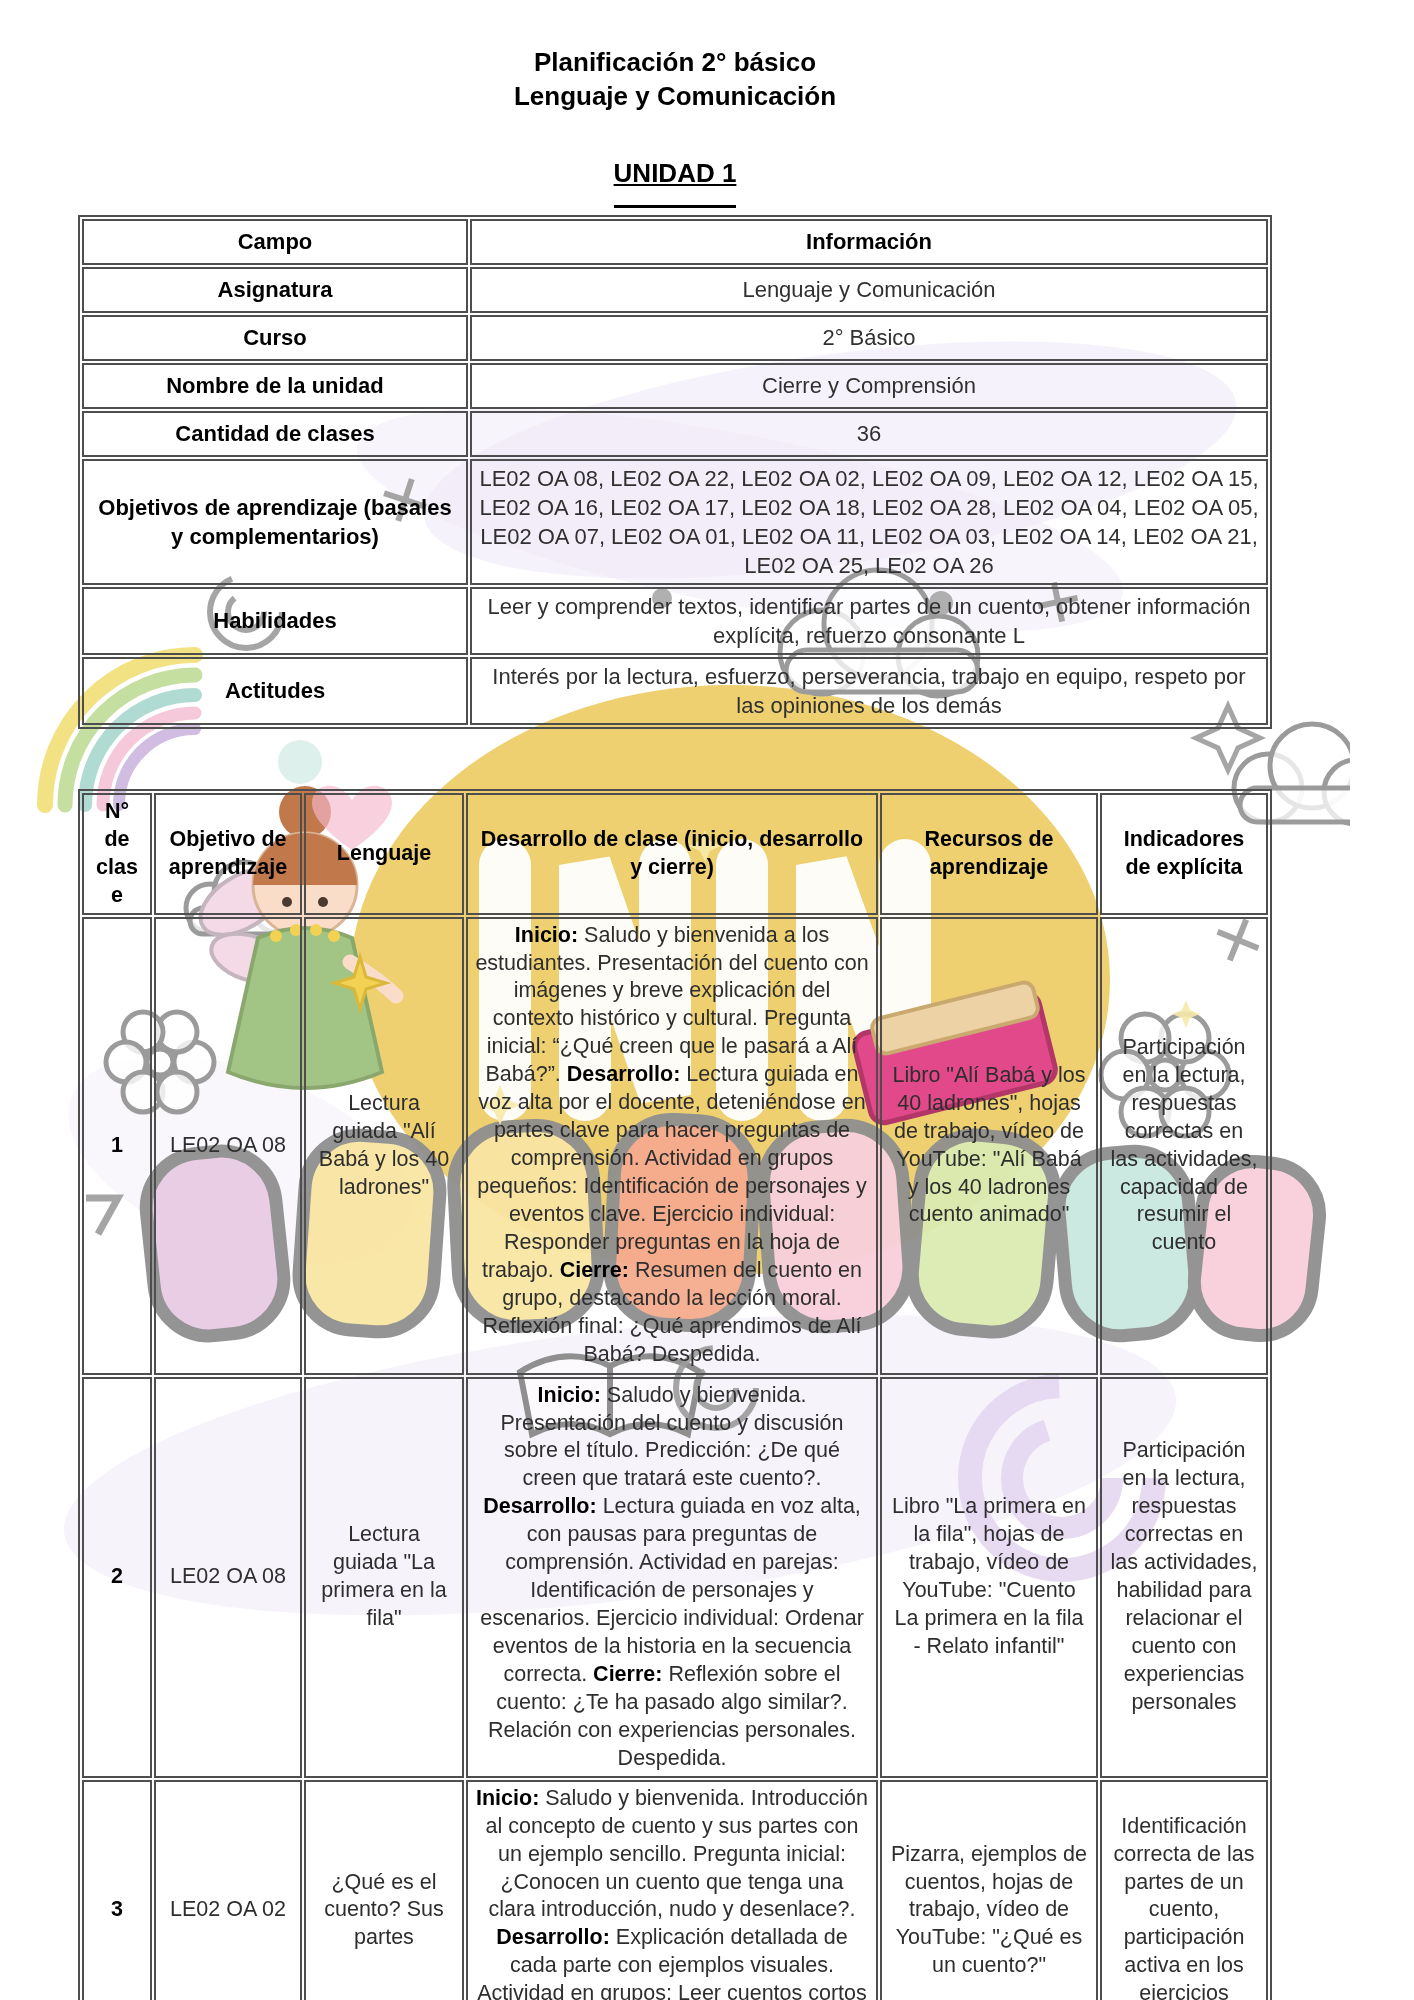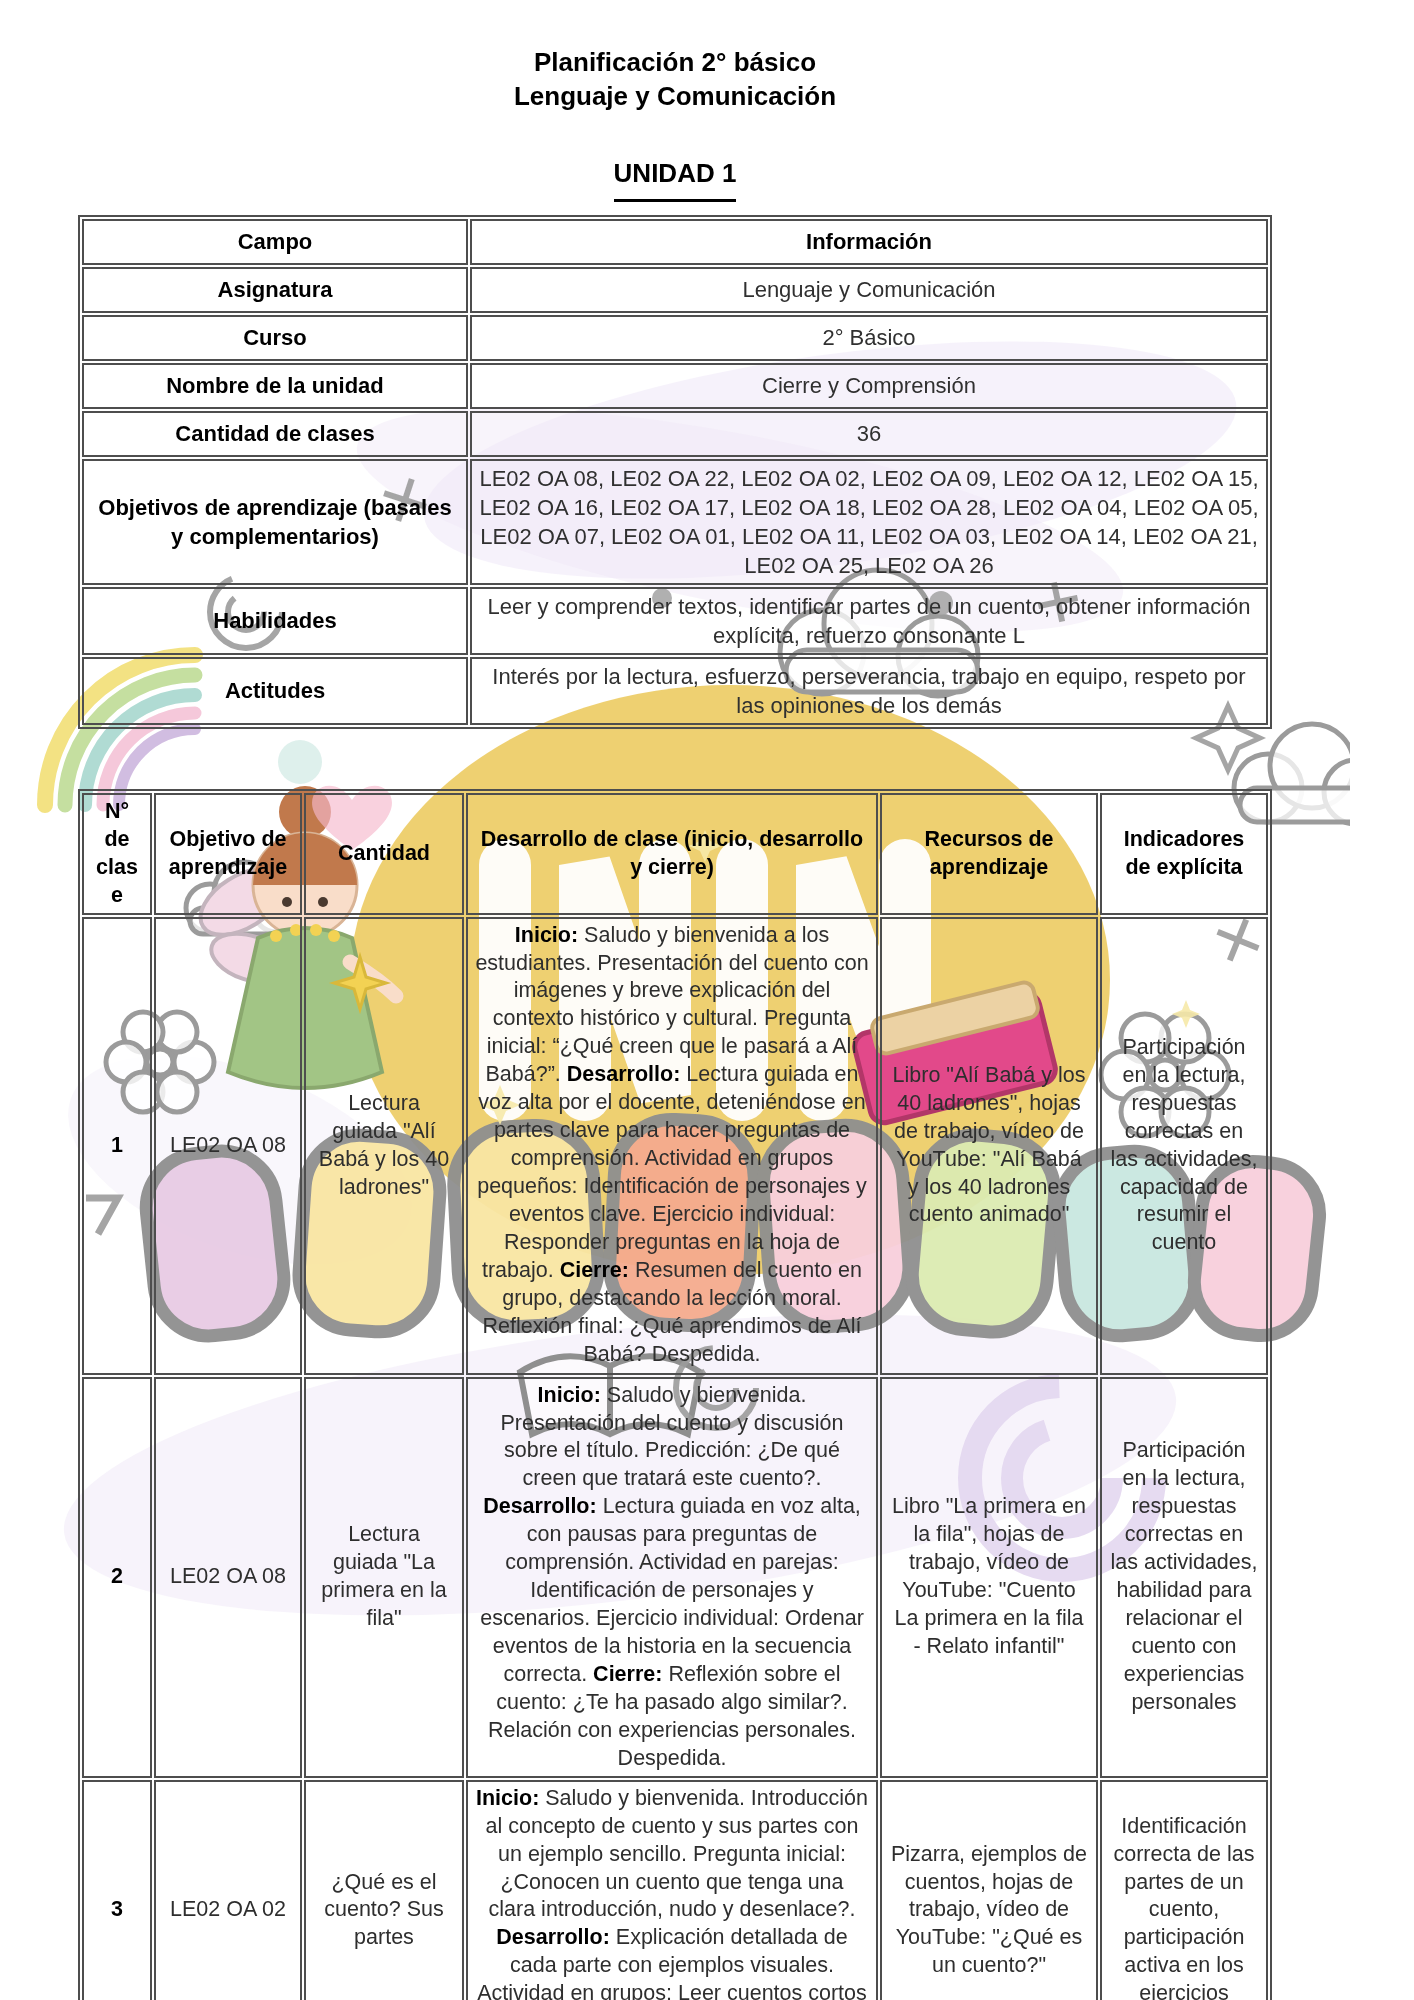--- a/index.html
+++ b/index.html
@@ -2,21 +2,21 @@
 <html><head>
 <meta charset="utf-8">
 <style>
   html,body{margin:0;padding:0;background:#ffffff;}
   .page{position:relative;width:1350px;height:2000px;background:#fff;overflow:hidden;
         font-family:"Liberation Sans",sans-serif;color:#000;}
   .watermark{position:absolute;left:0;top:0;width:1414px;height:2000px;z-index:0;}
   .content{position:relative;z-index:1;padding:46px 78px 0 78px;}
   .doc-title{text-align:center;font-weight:bold;font-size:26px;line-height:1.3;color:#000;}
   .unit-heading{text-align:center;margin-top:44px;font-size:26px;font-weight:bold;}
-  .unit-heading span{border-bottom:3px solid #000;padding-bottom:11px;}
+  .unit-heading span{border-bottom:3px solid #000;padding-bottom:17px;text-decoration:underline;}
   table{width:100%;border-collapse:separate;border-spacing:2px;border:2px solid #4e4e4e;
         background:transparent;table-layout:fixed;}
   td,th{border:2px solid #4e4e4e;background:transparent;padding:3px 7px;vertical-align:middle;
         text-align:center;word-wrap:break-word;}
   .info-table{margin-top:26px;font-size:22px;line-height:1.32;}
   .info-table td{height:36px;color:#303030;}
   .info-table td.label{width:368px;font-weight:bold;color:#000;}
   .info-table tr.hdr td{font-weight:bold;color:#000;}
   .classes-table{margin-top:60px;font-size:21.5px;line-height:1.3;}
   .classes-table th{font-weight:bold;color:#000;height:62px;}
@@ -224,21 +224,21 @@
           <col class="c2">
           <col class="c3">
           <col class="c4">
           <col class="c5">
           <col class="c6">
       </colgroup>
       <thead>
         <tr>
             <th>N° de clase</th>
             <th>Objetivo de aprendizaje</th>
-            <th>Cantidad</th>
+            <th>Lenguaje</th>
             <th>Desarrollo de clase (inicio, desarrollo y cierre)</th>
             <th>Recursos de aprendizaje</th>
             <th>Indicadores de explícita</th>
           </tr>
       </thead>
       <tbody>
           <tr>
             <td class="num">1</td>
             <td>LE02 OA 08</td>
             <td>Lectura guiada "Alí Babá y los 40 ladrones"</td>

